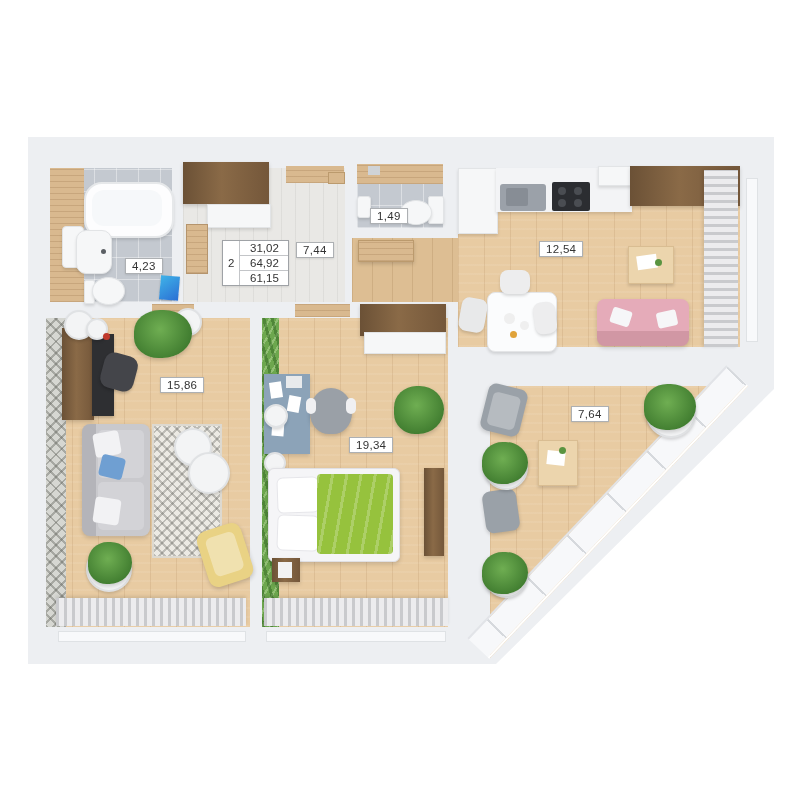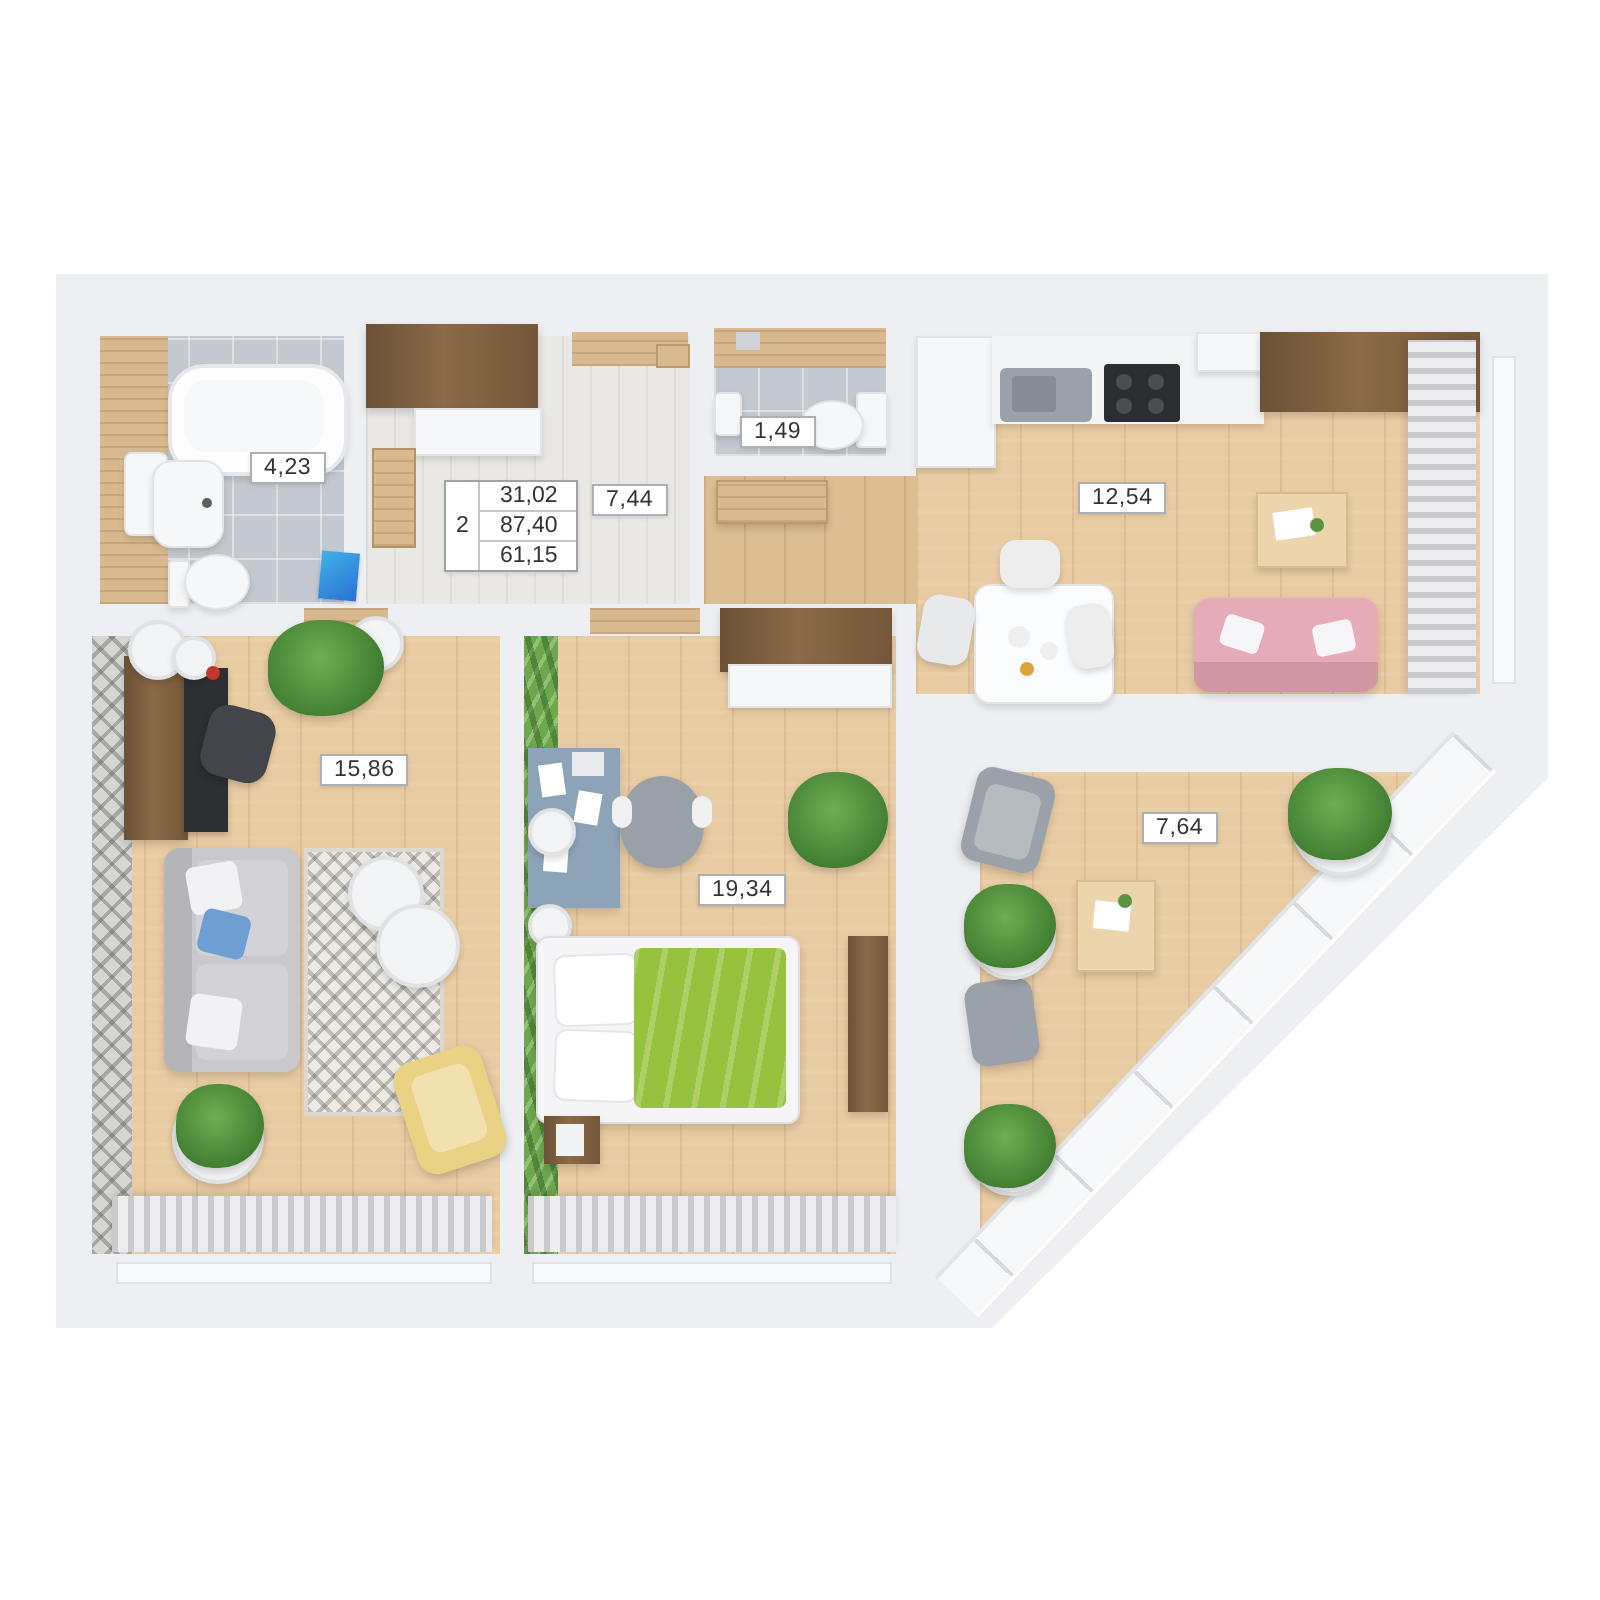--- a/index.html
+++ b/index.html
@@ -203,27 +203,27 @@
   <div class="abs plant" style="left:644px;top:384px;width:52px;height:46px"></div>
   <div class="abs pot" style="left:484px;top:446px;width:40px;height:40px"></div>
   <div class="abs plant" style="left:482px;top:442px;width:46px;height:42px"></div>
   <div class="abs pot" style="left:484px;top:554px;width:40px;height:40px"></div>
   <div class="abs plant" style="left:482px;top:552px;width:46px;height:42px"></div>
   <div class="abs" style="left:538px;top:440px;width:38px;height:44px;background:#ecd5ad;border:1px solid #d9bd92;box-shadow:0 2px 3px rgba(0,0,0,.14)">
     <div class="abs" style="left:8px;top:10px;width:18px;height:14px;background:#fff;transform:rotate(6deg)"></div>
     <div class="abs" style="left:20px;top:6px;width:7px;height:7px;background:#5a9440;border-radius:50%"></div>
   </div>
 
-  <div class="abs area-label" style="left:125px;top:226px">4,23</div>
+  <div class="abs area-label" style="left:125px;top:258px">4,23</div>
   <div class="abs area-label" style="left:370px;top:208px">1,49</div>
   <div class="abs area-label" style="left:296px;top:242px">7,44</div>
   <div class="abs area-label" style="left:539px;top:241px">12,54</div>
   <div class="abs area-label" style="left:160px;top:377px">15,86</div>
   <div class="abs area-label" style="left:349px;top:437px">19,34</div>
   <div class="abs area-label" style="left:571px;top:406px">7,64</div>
 
   <div id="legend" class="abs">
     <div class="rooms">2</div>
     <div class="cell first">31,02</div>
-    <div class="cell">87,40</div>
+    <div class="cell">64,92</div>
     <div class="cell">61,15</div>
   </div>
 </div>
 
 </body></html>

